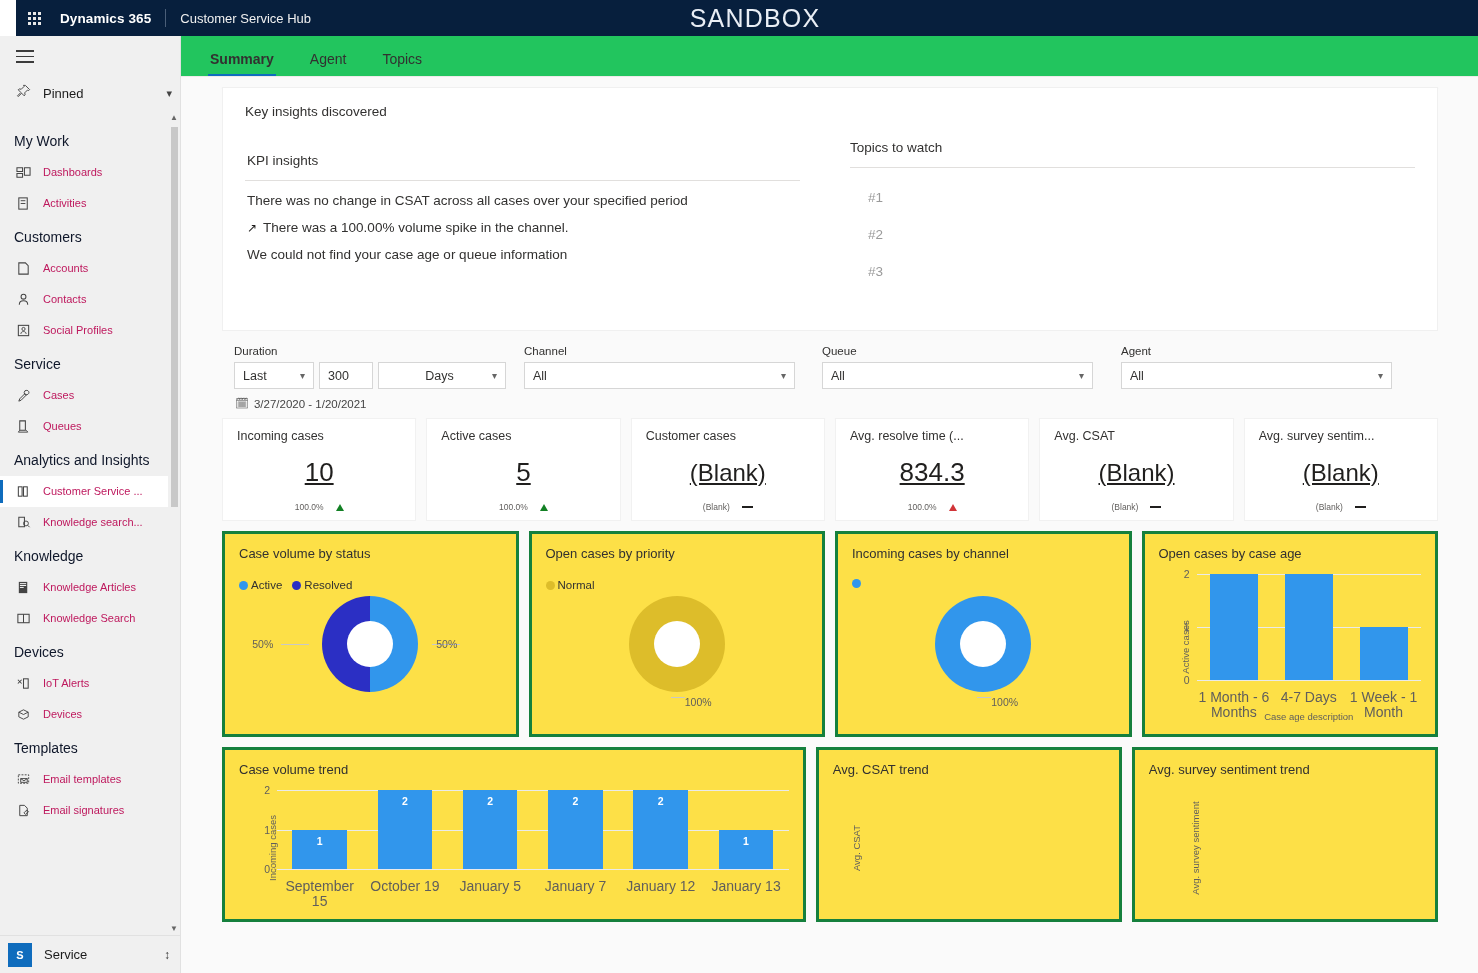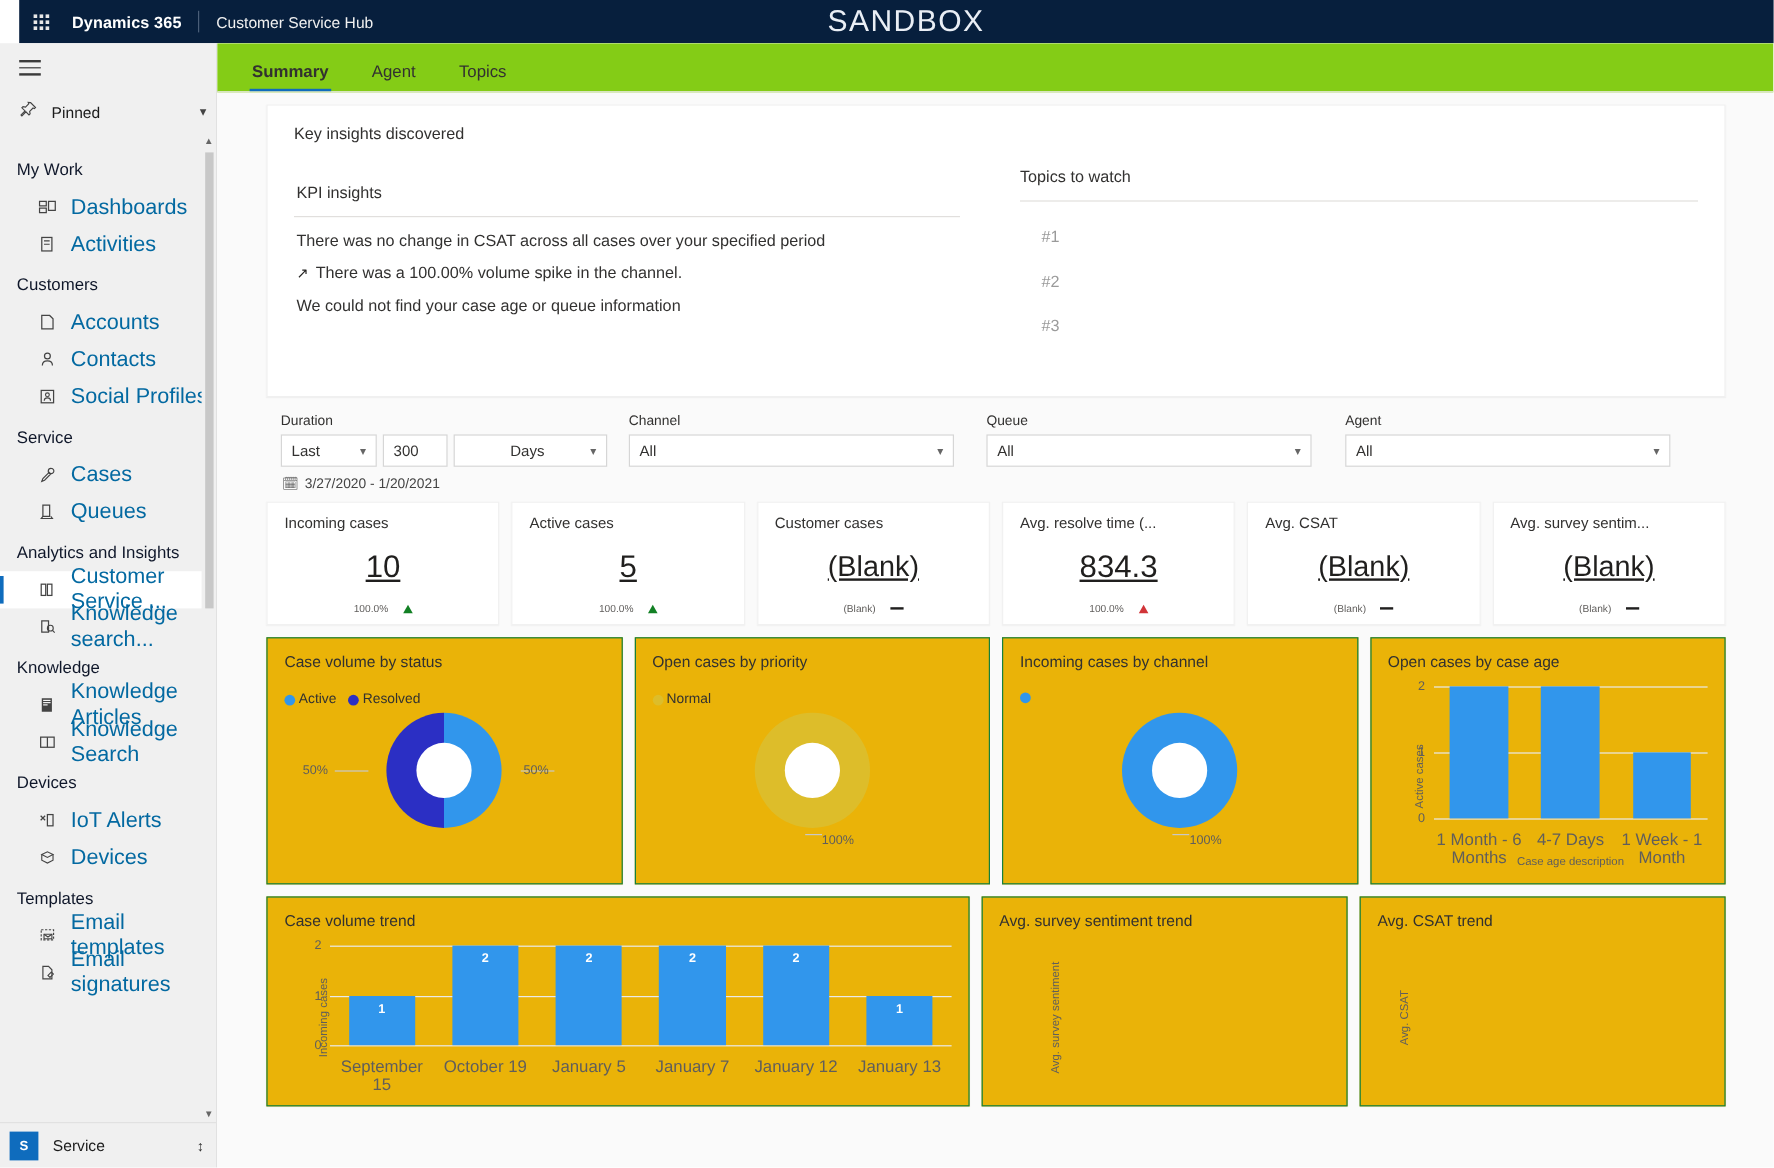--- a/index.html
+++ b/index.html
@@ -36,22 +36,22 @@
   .hamburger { padding: 14px 0 10px 16px; cursor: pointer; }
   .hamburger span { display: block; width: 18px; height: 1.6px; background: #3b3b3b; margin-bottom: 4px; }
   .pinned-row {
     display: flex; align-items: center; height: 34px; padding: 0 8px 0 16px; cursor: pointer;
   }
   .pinned-row .label { font-size: 13px; color: #1b1b1b; margin-left: 12px; flex: 1; }
   .chev { color: #444; font-size: 11px; }
   .navscroll { flex: 1; overflow: hidden; position: relative; padding-top: 12px; }
   .navgroup { font-size: 14px; font-weight: normal; color: #0f172a; padding: 10px 0 8px 14px; }
   .navitem {
-    display: flex; align-items: center; height: 31px; padding-left: 30px; cursor: pointer;
-    font-size: 18px; color: #0369a1; position: relative;
+    display: flex; align-items: center; height: 31px; padding-left: 14px; cursor: pointer;
+    font-size: 11px; color: #be185d; position: relative;
   }
   .navitem.selected { background: #ffffff; }
   .navitem.selected:before {
     content: ""; position: absolute; left: 0; top: 4px; bottom: 4px; width: 3px; background: #0f6cbd;
   }
   .navitem .ico { width: 18px; height: 18px; flex: 0 0 18px; display: flex; align-items: center; justify-content: center; color: #444; }
   .navitem .txt { margin-left: 11px; }
   .nav-scrollbar { position: absolute; right: 0; top: 0; width: 12px; height: 100%; background: #f0f0f0; }
   .nav-scrollbar .up, .nav-scrollbar .dn { position: absolute; left: 2px; font-size: 8px; color: #666; }
   .nav-scrollbar .up { top: 2px; } .nav-scrollbar .dn { bottom: 2px; }
@@ -65,21 +65,21 @@
     display: flex; align-items: center; justify-content: center; font-weight: 600;
   }
   .area-name { font-size: 13px; color: #1b1b1b; margin-left: 12px; flex: 1; }
   .area-updown { font-size: 12px; color: #333; }
 
   
   .main {
     position: absolute; top: 36px; left: 181px; width: 1297px; height: 937px;
     background: #fafafa; overflow: hidden;
   }
-  .tabs { display: flex; height: 41px; align-items: flex-end; background: #84cc16; padding-left: 19px; border-bottom: 1px solid #edebe9; }
+  .tabs { display: flex; height: 41px; align-items: flex-end; background: #22c55e; padding-left: 19px; border-bottom: 1px solid #edebe9; }
   .tab {
     font-size: 14px; color: #323130; padding: 0 10px 9px 10px; margin-right: 16px; cursor: pointer; position: relative;
   }
   .tab.active { font-weight: 600; }
   .tab.active:after {
     content: ""; position: absolute; left: 8px; right: 8px; bottom: 0; height: 2.5px; background: #0f6cbd;
   }
 
   .content { padding: 10px 40px 0 41px; }
 
@@ -122,21 +122,21 @@
   .kpi-val { flex: 1; display: flex; align-items: center; justify-content: center; font-size: 26px; color: #201f1e; font-weight: 300; text-decoration: underline; }
   .kpi-val.blank { font-size: 24px; }
   .kpi-foot { display: flex; align-items: center; justify-content: center; gap: 12px; font-size: 8.5px; color: #605e5c; }
   .tri-up { width: 0; height: 0; border-left: 4.5px solid transparent; border-right: 4.5px solid transparent; border-bottom: 7px solid #128024; }
   .tri-up.red { border-bottom-color: #d13438; }
   .dash { display: inline-block; width: 11px; height: 2.5px; background: #201f1e; }
 
   
   .chart-row { display: flex; gap: 10px; padding-top: 10px; }
   .chart-card {
-    flex: 1; background: #eab308; border: 1px solid #15803d; padding: 12px 14px 10px 14px;
+    flex: 1; background: #fde047; border: 3px solid #15803d; padding: 12px 14px 10px 14px;
     box-shadow: 0 .3px 0.9px rgba(0,0,0,.05); position: relative;
   }
   .chart-row.donuts .chart-card { height: 206px; }
   .chart-row.trends .chart-card { height: 175px; }
   .chart-row.trends .chart-card.wide { flex: 2.02; }
   .chart-title { font-size: 13px; color: #323130; }
   .legend { display: flex; align-items: center; gap: 4px; margin-top: 18px; }
   .legend .item { display: flex; align-items: center; font-size: 11.5px; color: #323130; margin-right: 6px; }
   .legend .dot { width: 9px; height: 9px; border-radius: 50%; margin-right: 3px; }
   .donut-wrap { position: absolute; left: 0; right: 0; top: 62px; display: flex; justify-content: center; }
@@ -652,28 +652,28 @@
             <div class="xlab">October 19</div>
             <div class="xlab">January 5</div>
             <div class="xlab">January 7</div>
             <div class="xlab">January 12</div>
             <div class="xlab">January 13</div>
           </div>
         </div>
       </div>
 
       <div class="chart-card">
+        <div class="chart-title">Avg. CSAT trend</div>
+        <div class="bar-plot">
+          <div class="ylab">Avg. CSAT</div>
+        </div>
+      </div>
+
+      <div class="chart-card">
         <div class="chart-title">Avg. survey sentiment trend</div>
         <div class="bar-plot">
           <div class="ylab">Avg. survey sentiment</div>
         </div>
       </div>
-
-      <div class="chart-card">
-        <div class="chart-title">Avg. CSAT trend</div>
-        <div class="bar-plot">
-          <div class="ylab">Avg. CSAT</div>
-        </div>
-      </div>
     </div>
 
   </div>
 </div>
 
 </body></html>

